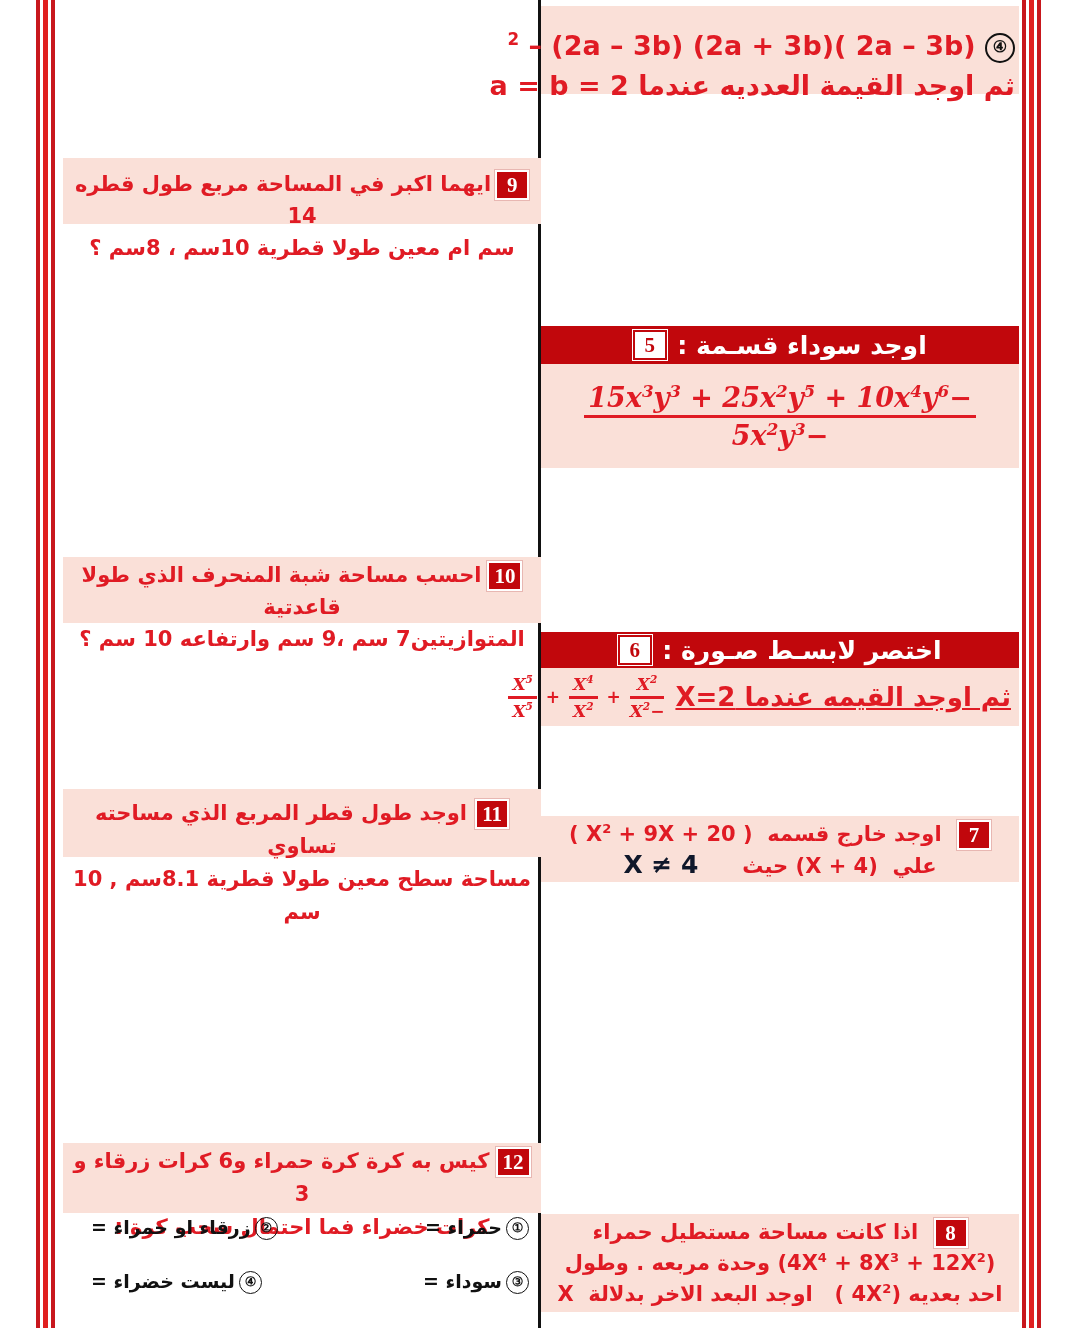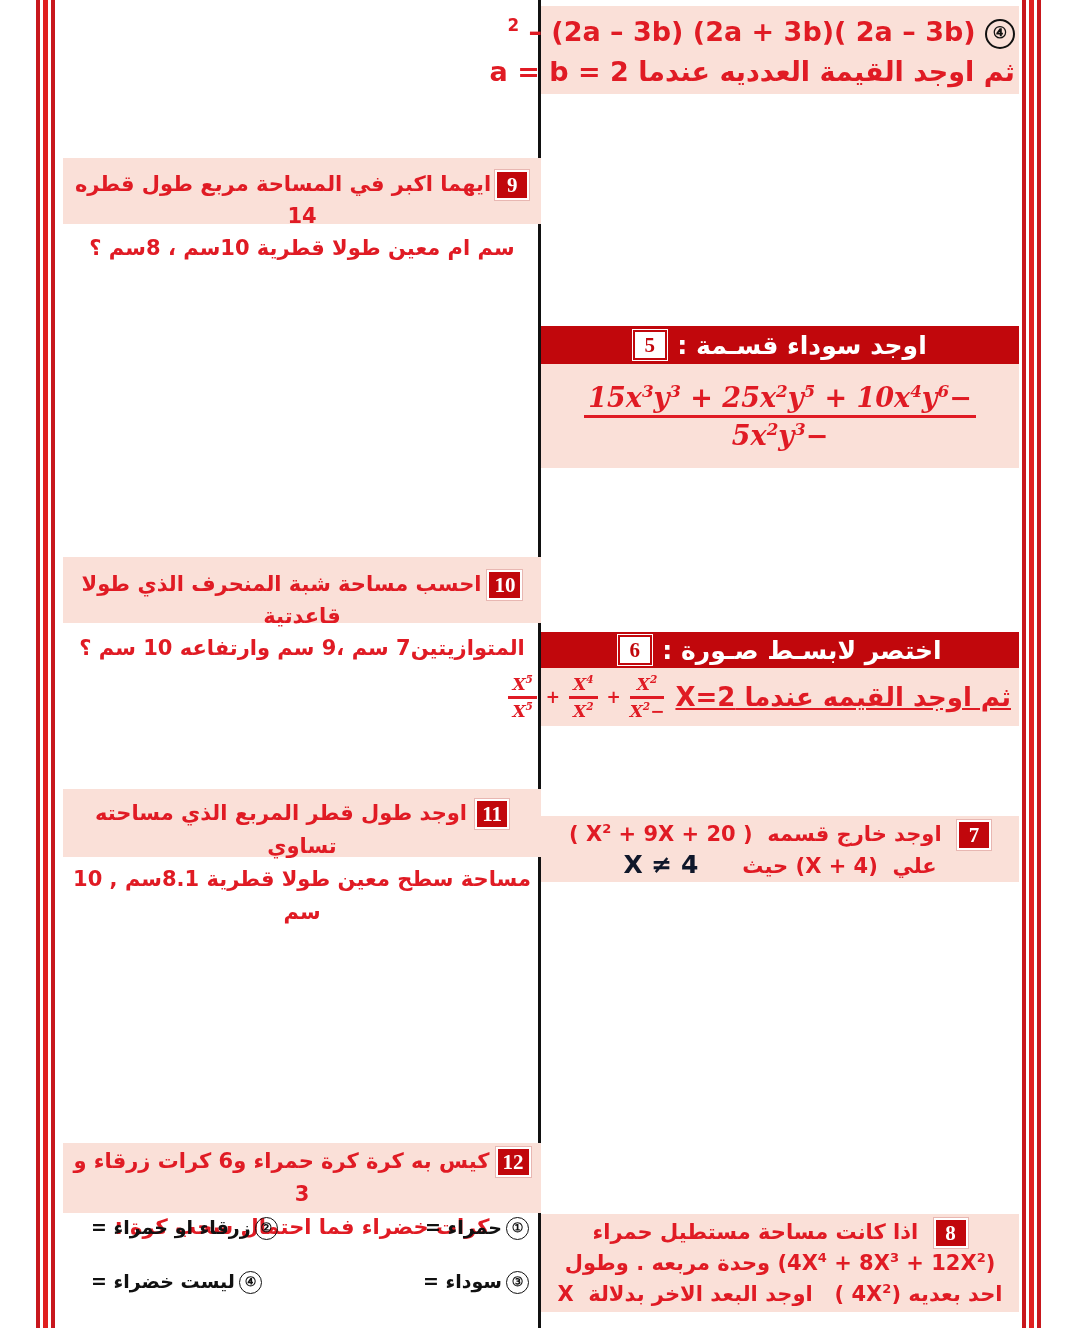--- a/index.html
+++ b/index.html
@@ -145,39 +145,39 @@
     margin: 0 3px;
   }
   .frac > .num {
     display: block;
     padding: 0 4px 2px 4px;
     border-bottom: 3px solid currentColor;
   }
   .frac > .den { display: block; padding-top: 2px; }
 
   
-  #q4 { top: 6px;    left: 0px;  width: 478px; height: 88px; font-size: 27px; padding-top: 6px; line-height: 40px; }
+  #q4 { top: 6px;    left: 0px;  width: 478px; height: 88px; font-size: 27px; padding-top: 20px; line-height: 40px; }
   #q4 .row1 { white-space: nowrap; }
   #q4 .row2 { white-space: nowrap; }
 
   #q5banner { top: 326px; left: 0px; width: 478px; height: 38px; font-size: 25px; }
   #q5body   { top: 364px; left: 0px; width: 478px; height: 104px; font-size: 27px;
               display:flex; align-items:center; justify-content:center; }
 
   #q6banner { top: 632px; left: 0px; width: 478px; height: 36px; font-size: 25px; }
   #q6body   { top: 668px; left: 0px; width: 478px; height: 58px; font-size: 21px;
               display:flex; align-items:center; justify-content:flex-start; padding-right:8px; }
 
   #q7 { top: 816px;  left: 0px; width: 478px; height: 66px; font-size: 21px; line-height: 29px; padding-top: 4px; }
 
   #q8 { top: 1214px; left: 0px; width: 478px; height: 98px; font-size: 21px; line-height: 31px; padding-top: 3px; }
 
   
   #q9  { top: 158px;  left: 3px; width: 478px; height: 66px; font-size: 21px; line-height: 32px; padding-top: 10px; }
-  #q10 { top: 557px;  left: 3px; width: 478px; height: 66px; font-size: 21px; line-height: 32px; padding-top: 11px; }
+  #q10 { top: 557px;  left: 3px; width: 478px; height: 66px; font-size: 21px; line-height: 32px; padding-top: 2px; }
   #q11 { top: 789px;  left: 3px; width: 478px; height: 68px; font-size: 21px; line-height: 33px; padding-top: 8px; }
   #q12 { top: 1143px; left: 3px; width: 478px; height: 70px; font-size: 21px; line-height: 33px; padding-top: 2px; }
 
   
   .opts {
     position: absolute;
     top: 1216px;
     left: 3px;
     width: 478px;
     height: 100px;

